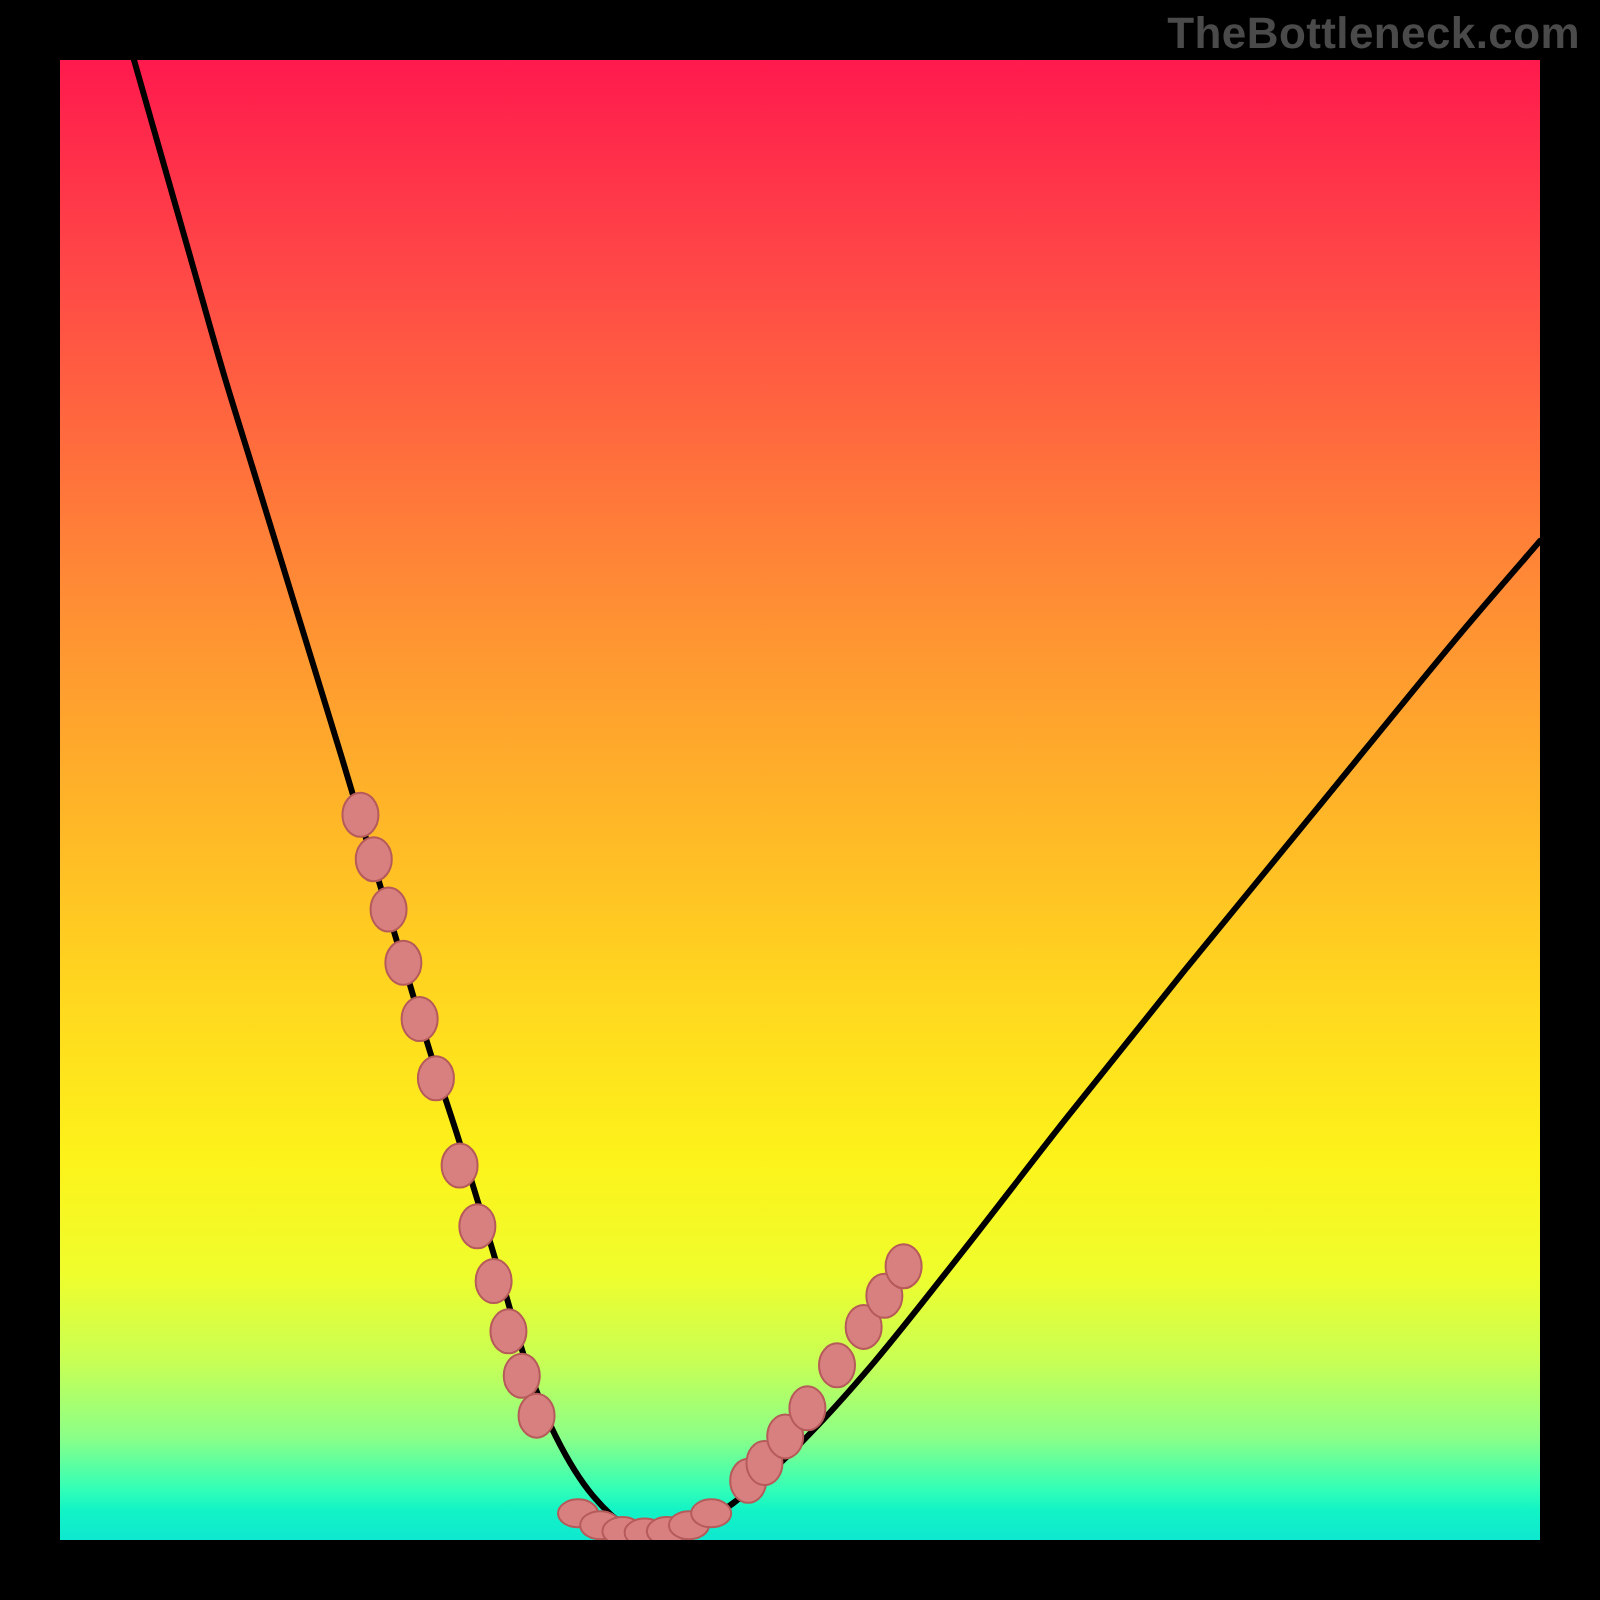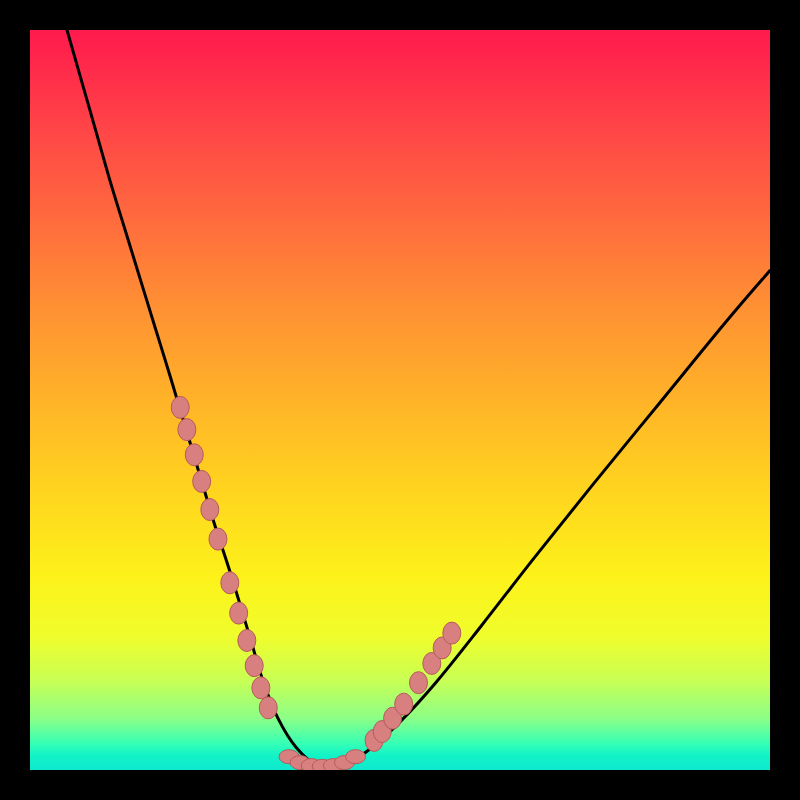--- a/index.html
+++ b/index.html
@@ -94,13 +94,14 @@
           <ellipse cx="259.00" cy="726.68" rx="10" ry="7" fill="#d88080" stroke="#b65a5a" stroke-width="1"></ellipse>
           <ellipse cx="270.10" cy="732.60" rx="10" ry="7" fill="#d88080" stroke="#b65a5a" stroke-width="1"></ellipse>
           <ellipse cx="281.20" cy="735.56" rx="10" ry="7" fill="#d88080" stroke="#b65a5a" stroke-width="1"></ellipse>
           <ellipse cx="292.30" cy="736.30" rx="10" ry="7" fill="#d88080" stroke="#b65a5a" stroke-width="1"></ellipse>
           <ellipse cx="303.40" cy="735.56" rx="10" ry="7" fill="#d88080" stroke="#b65a5a" stroke-width="1"></ellipse>
           <ellipse cx="314.50" cy="732.60" rx="10" ry="7" fill="#d88080" stroke="#b65a5a" stroke-width="1"></ellipse>
           <ellipse cx="325.60" cy="726.68" rx="10" ry="7" fill="#d88080" stroke="#b65a5a" stroke-width="1"></ellipse>
         </g>
     </svg>
   </div>
+  <div class="watermark">TheBottleneck.com</div>
 </div>
 
 </body></html>

